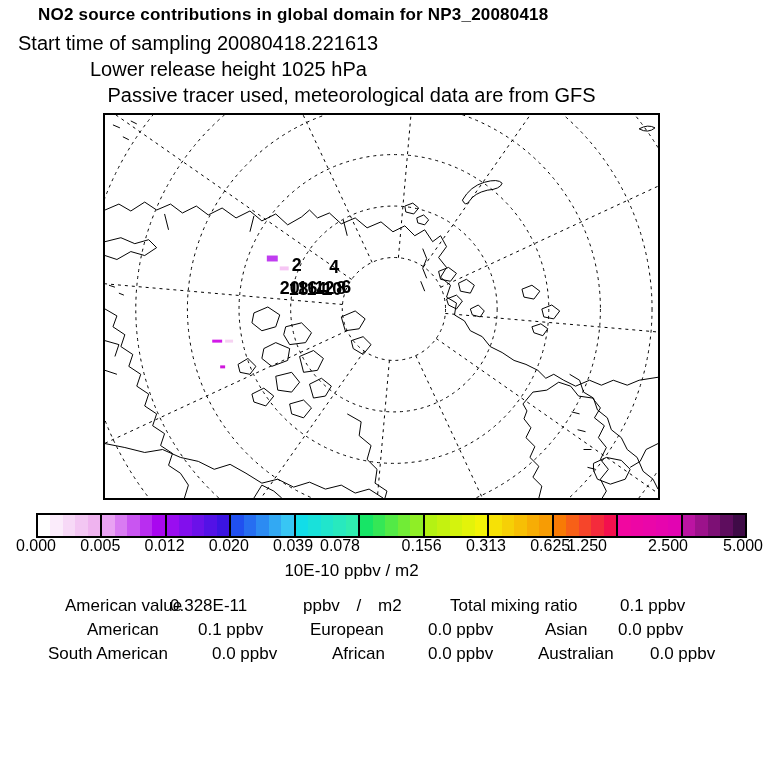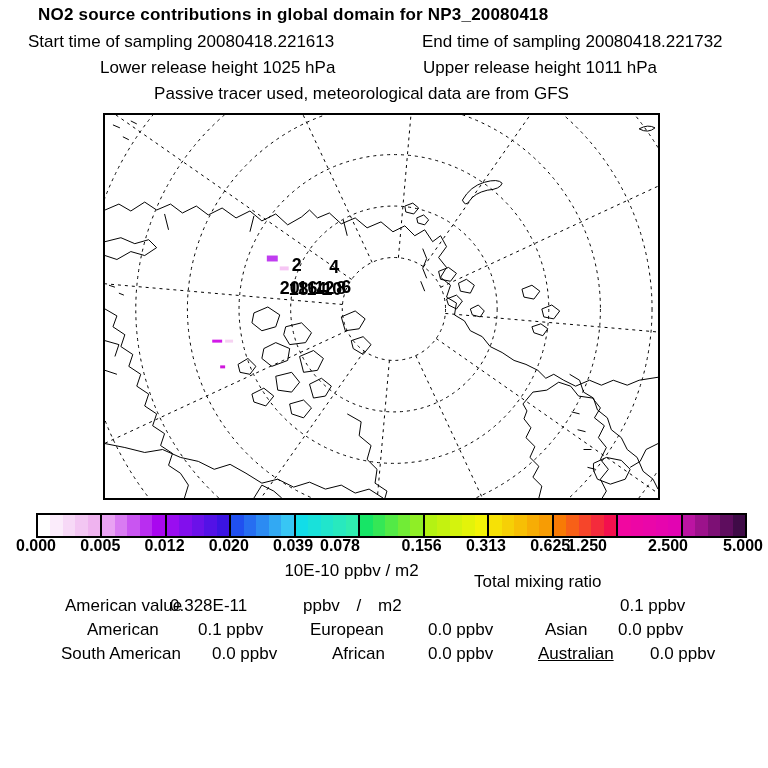--- a/index.html
+++ b/index.html
@@ -1,45 +1,43 @@
 <!DOCTYPE html>
 <html><head>
 <meta charset="utf-8">
 <style>
   html,body{margin:0;padding:0;background:#fff;}
   .page{position:relative;width:768px;height:768px;background:#ffffff;
         font-family:"Liberation Sans",sans-serif;color:#000;overflow:hidden;}
   .abs{position:absolute;white-space:nowrap;}
   .title{left:38px;top:5px;font-size:17px;font-weight:bold;letter-spacing:0.2px;}
-  .hline{font-size:17px;margin-left:10px;}
+  .hline{font-size:20px;}
   .centered{left:0;width:703px;text-align:center;}
   .map{position:absolute;left:103px;top:113px;width:557px;height:387px;
        border:2px solid #000;box-sizing:border-box;background:#fff;}
   .map svg{display:block;width:553px;height:383px;}
   .cbar{position:absolute;left:36px;top:513px;width:707px;height:21px;
         border:2px solid #000;display:flex;}
   .cbar .cell{flex:1 1 0;border-left:2px solid #000;}
   .cbar .cell:first-child{border-left:none;}
   .cticks{position:absolute;left:36px;top:537px;width:707px;height:20px;
-          font-size:16px;font-weight:bold;}
+          font-size:16px;font-weight:normal;}
   .cticks span{position:absolute;transform:translateX(-50%);top:0;white-space:nowrap;}
   .cunits{top:561px;font-size:17px;}
   .stats{font-size:17px;}
   .wsp{word-spacing:12px;}
 </style>
 </head>
 <body>
 
 <div class="page">
 
   <div class="abs title">NO2 source contributions in global domain for NP3_20080418</div>
   <div class="abs hline" style="left:18px;top:32px;">Start time of sampling 20080418.221613</div>
-  <div class="abs hline" style="left:412px;top:32px;">End time of sampling 20080418.221732</div>
   <div class="abs hline" style="left:90px;top:58px;">Lower release height 1025 hPa</div>
-  <div class="abs hline" style="left:413px;top:58px;">Upper release height 1011 hPa</div>
   <div class="abs hline centered" style="top:84px;">Passive tracer used, meteorological data are from GFS</div>
 
   <div class="map">
     <svg viewBox="0 0 557 387" preserveAspectRatio="none">
       <g id="graticule">
           <circle cx="291" cy="196" r="52" fill="none" stroke="#000" stroke-width="1" stroke-dasharray="3 4"></circle>
           <circle cx="291" cy="196" r="104" fill="none" stroke="#000" stroke-width="1" stroke-dasharray="3 4"></circle>
           <circle cx="291" cy="196" r="156" fill="none" stroke="#000" stroke-width="1" stroke-dasharray="3 4"></circle>
           <circle cx="291" cy="196" r="208" fill="none" stroke="#000" stroke-width="1" stroke-dasharray="3 4"></circle>
           <circle cx="291" cy="196" r="260" fill="none" stroke="#000" stroke-width="1" stroke-dasharray="3 4"></circle>
@@ -168,30 +166,30 @@
       <span style="left: 514.182px;">0.625</span>
       <span style="left: 551px;">1.250</span>
       <span style="left: 632px;">2.500</span>
       <span style="left: 707px;">5.000</span>
     </div>
   <div class="abs cunits centered">10E-10 ppbv / m2</div>
 
   <div class="abs stats" style="left:65px;top:596px;">American value</div>
   <div class="abs stats" style="left:170px;top:596px;">0.328E-11</div>
   <div class="abs stats wsp" style="left:303px;top:596px;">ppbv / m2</div>
-  <div class="abs stats" style="left:450px;top:572px;margin-left:24px;">Total mixing ratio</div>
+  <div class="abs stats" style="left:450px;top:596px;">Total mixing ratio</div>
   <div class="abs stats" style="left:620px;top:596px;">0.1 ppbv</div>
 
   <div class="abs stats" style="left:87px;top:620px;">American</div>
   <div class="abs stats" style="left:198px;top:620px;">0.1 ppbv</div>
   <div class="abs stats" style="left:310px;top:620px;">European</div>
   <div class="abs stats" style="left:428px;top:620px;">0.0 ppbv</div>
   <div class="abs stats" style="left:545px;top:620px;">Asian</div>
   <div class="abs stats" style="left:618px;top:620px;">0.0 ppbv</div>
 
-  <div class="abs stats" style="left:61px;top:644px;">South American</div>
+  <div class="abs stats" style="left:48px;top:644px;">South American</div>
   <div class="abs stats" style="left:212px;top:644px;">0.0 ppbv</div>
   <div class="abs stats" style="left:332px;top:644px;">African</div>
   <div class="abs stats" style="left:428px;top:644px;">0.0 ppbv</div>
-  <div class="abs stats" style="left:538px;top:644px;text-decoration:underline;">Australian</div>
+  <div class="abs stats" style="left:538px;top:644px;">Australian</div>
   <div class="abs stats" style="left:650px;top:644px;">0.0 ppbv</div>
 
 </div>
 
 </body></html>

